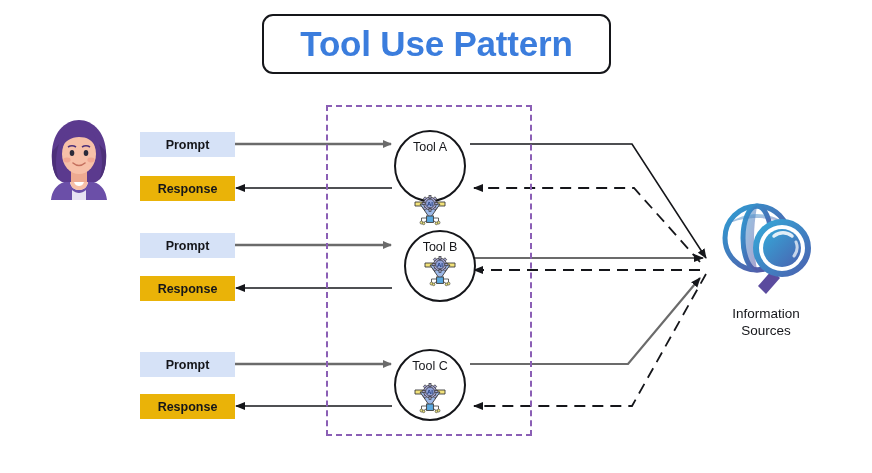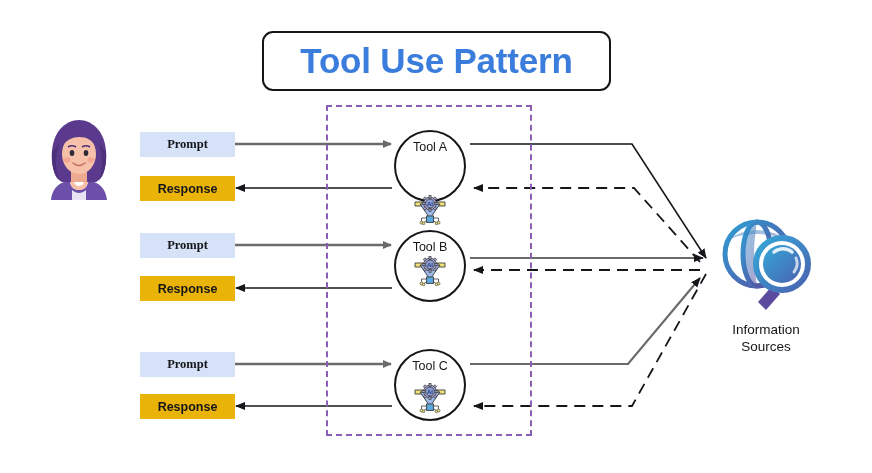--- a/index.html
+++ b/index.html
@@ -23,21 +23,21 @@
     top: 0;
     width: 872px;
     height: 473px;
     pointer-events: none;
   }
 
   
   .title-box {
     position: absolute;
     left: 262px;
-    top: 31px;
+    top: 14px;
     width: 345px;
     height: 56px;
     border: 2.5px solid #15161a;
     border-radius: 11px;
     background: #ffffff;
     display: flex;
     align-items: center;
     justify-content: center;
   }
   .title-text {
@@ -71,21 +71,20 @@
     box-sizing: border-box;
   }
   .msg-box .msg-label {
     font-size: 12.5px;
     font-weight: bold;
     color: #15161a;
     white-space: nowrap;
   }
   .msg-prompt {
     background: #d6e2f7;
-    font-family: Liberation Serif, serif;
   }
   .msg-response {
     background: #eab308;
   }
 
   
   .tool-node {
     position: absolute;
     width: 72px;
     height: 72px;
@@ -117,21 +116,21 @@
     left: 42px;
     top: 118px;
     width: 74px;
     height: 82px;
   }
 
   
   .infosrc {
     position: absolute;
     left: 700px;
-    top: 214px;
+    top: 198px;
     width: 132px;
     text-align: center;
   }
   .infosrc-icon {
     width: 104px;
     height: 104px;
     margin: 0 auto;
     display: block;
   }
   .infosrc-label {
@@ -268,21 +267,21 @@
       </svg>
     </span>
   </div>
 
   <div class="msg-box msg-prompt" style="left:140px; top:233px;">
     <span class="msg-label">Prompt</span>
   </div>
   <div class="msg-box msg-response" style="left:140px; top:276px;">
     <span class="msg-label">Response</span>
   </div>
-  <div class="tool-node" style="left:394px; top:230px;">
+  <div class="tool-node" style="left:404px; top:230px;">
     <span class="tool-label">Tool B</span>
     <span class="tool-icon">
       <svg viewBox="0 0 36 32" width="36" height="32">
         <path d="M3 7 L13 7 L13 11 L3 11 z" fill="#f2e27a" stroke="#3a3a3a" stroke-width="0.9"></path>
         <path d="M23 7 L33 7 L33 11 L23 11 z" fill="#f2e27a" stroke="#3a3a3a" stroke-width="0.9"></path>
         <path d="M8 9 L28 9 L19 22 L17 22 z" fill="#9db9e8" stroke="#3a3a3a" stroke-width="0.9"></path>
         <g fill="#a8a8d8" stroke="#3a3a3a" stroke-width="0.8">
           <circle cx="18" cy="8.5" r="6.4"></circle>
         </g>
         <g fill="#a8a8d8" stroke="#3a3a3a" stroke-width="0.7">

